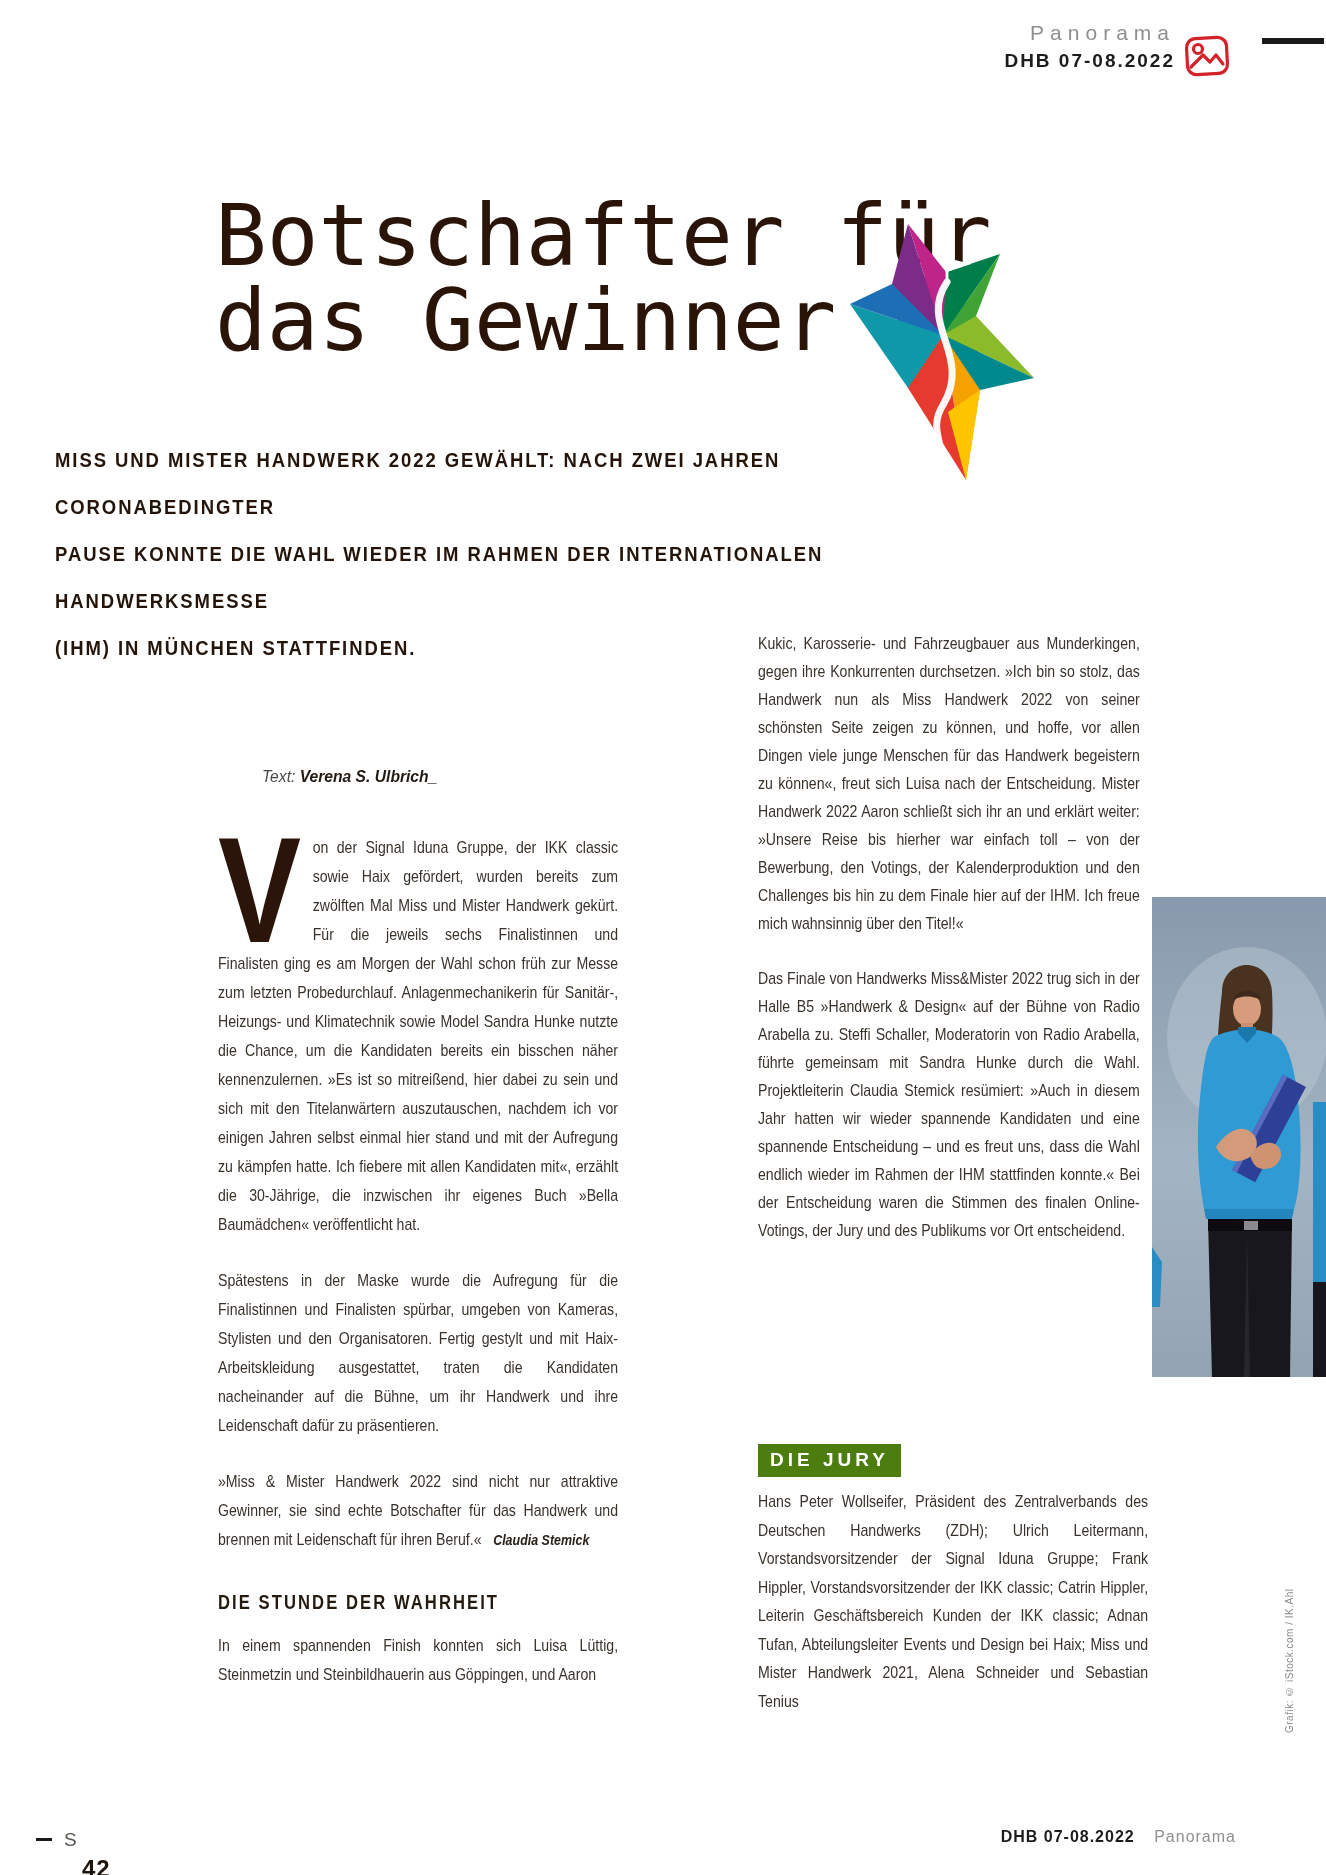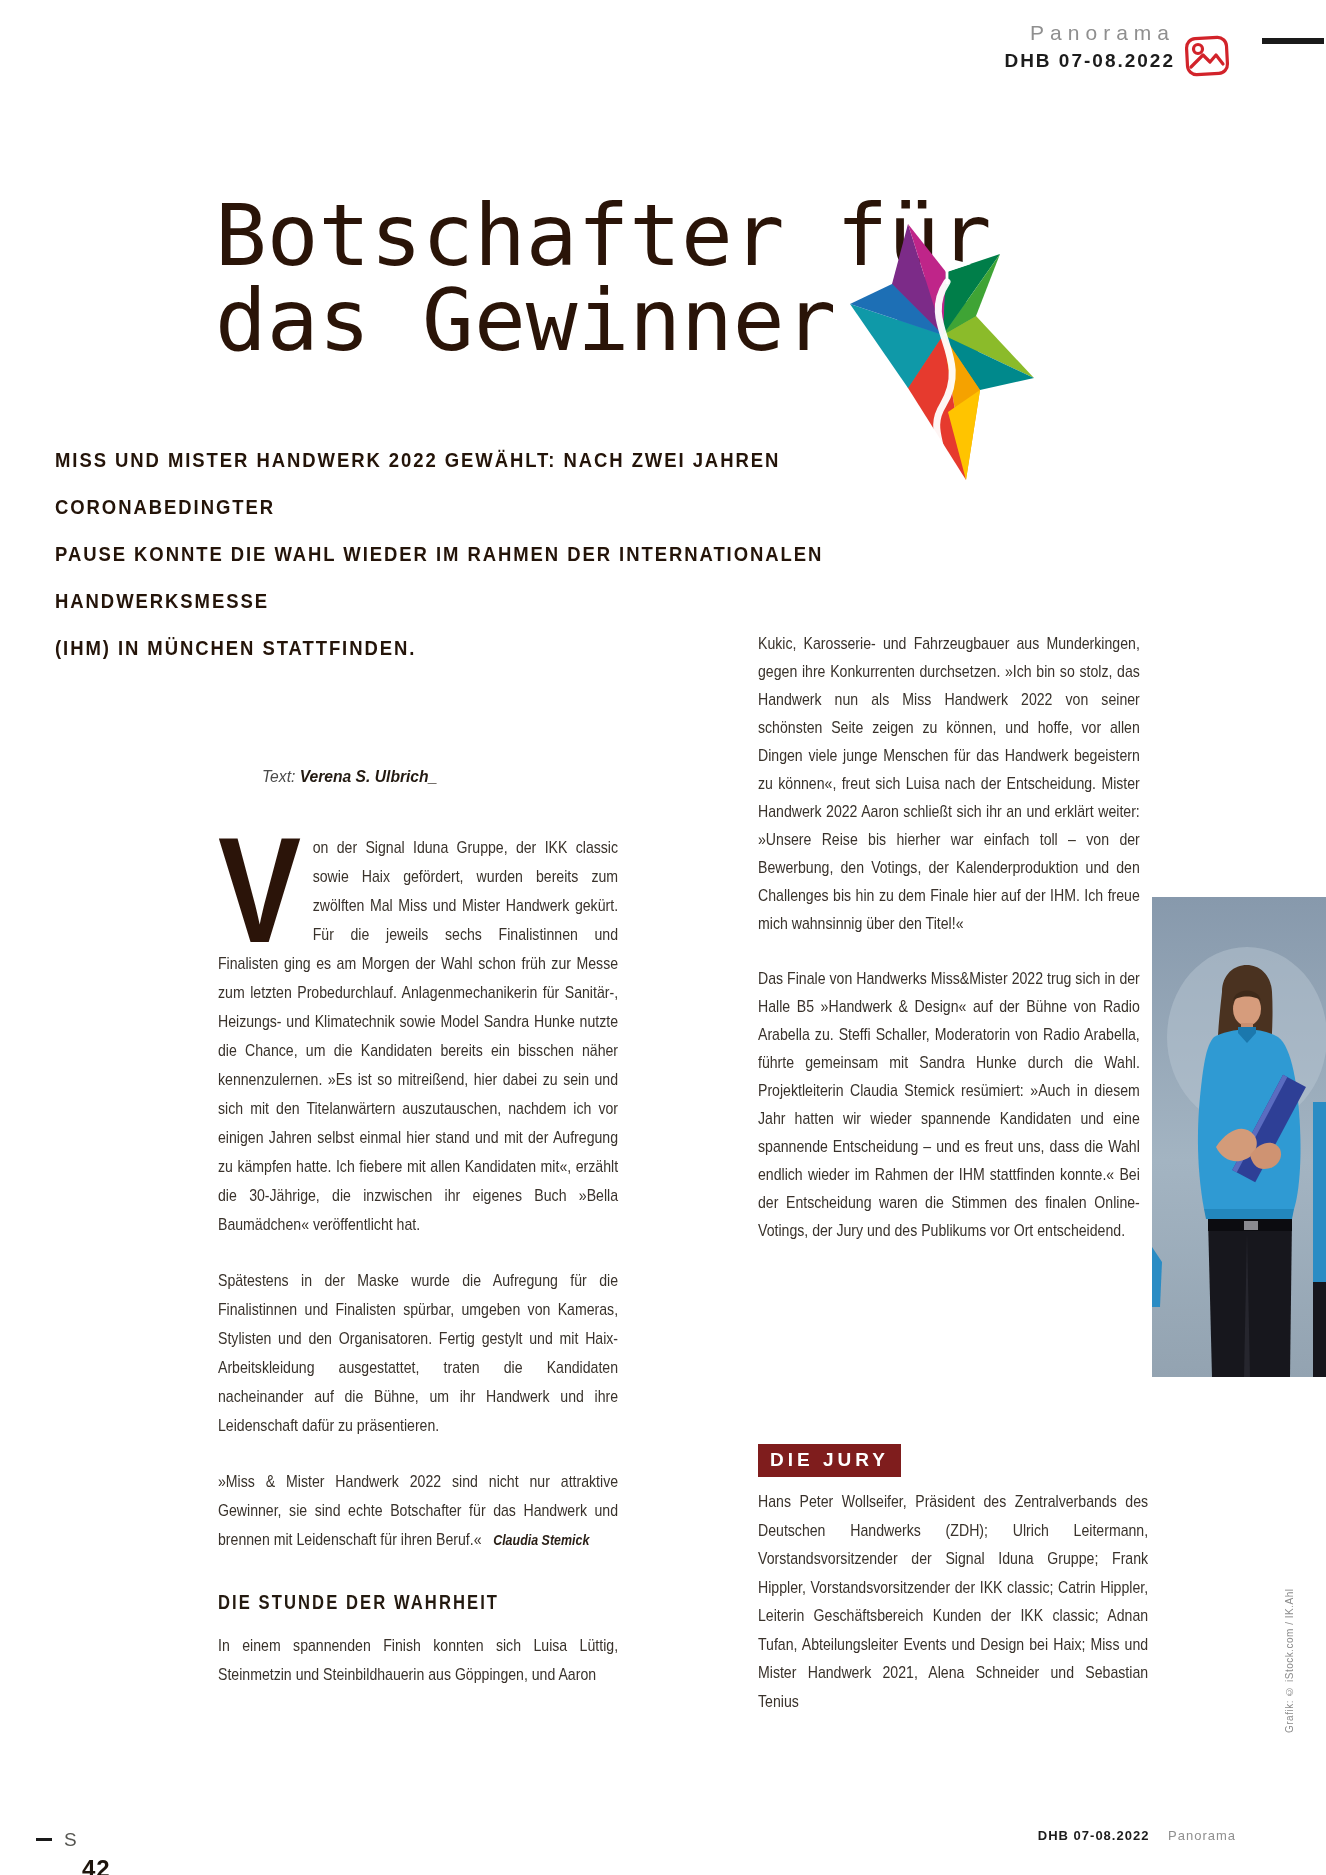--- a/index.html
+++ b/index.html
@@ -44,42 +44,42 @@
     float:left;font-weight:bold;color:#2b1409;
     font-size:150px;line-height:90px;padding:12px 14px 0 0;
   }
   .quote-attr{font-weight:bold;font-style:italic;font-size:15px;color:#2b2118;margin-left:14px;white-space:nowrap;}
   .subhead{
     font-size:20px;font-weight:bold;letter-spacing:2.5px;color:#241a10;
     margin:34px 0 14px 0;text-align:left;
   }
   
   .jury-badge{
-    position:absolute;left:758px;top:1444px;background:#7f1d1d;color:#ffffff;
+    position:absolute;left:758px;top:1444px;background:#4d7c0f;color:#ffffff;
     font-weight:bold;font-size:19px;letter-spacing:4px;padding:5px 12px 6px 12px;
   }
   .jury-text{
     position:absolute;left:758px;top:1488px;width:470px;
     color:#39322b;font-size:17px;line-height:28.5px;text-align:justify;
     transform:scaleX(0.83);transform-origin:0 0;
   }
   
   .photo{position:absolute;left:1152px;top:897px;width:174px;height:480px;overflow:hidden;}
   
   .credit{
     position:absolute;left:1284px;top:1583px;height:150px;
     writing-mode:vertical-rl;transform:rotate(180deg);
     font-size:10px;color:#8a8a8a;letter-spacing:0.5px;
   }
   
   .footer-left{position:absolute;left:36px;top:1824px;height:30px;}
   .footer-dash{position:absolute;left:0;top:14px;width:16px;height:3px;background:#1a1a1a;}
   .footer-s{position:absolute;left:28px;top:5px;font-size:19px;letter-spacing:2px;color:#555550;}
   .footer-num{position:absolute;left:46px;top:0px;font-size:24px;font-weight:bold;letter-spacing:1px;color:#1d140c;margin-top:31px;}
-  .footer-right{position:absolute;right:90px;top:1828px;font-size:13px;letter-spacing:1px;white-space:nowrap;}
+  .footer-right{position:absolute;right:90px;top:1828px;font-size:16px;letter-spacing:1px;white-space:nowrap;}
   .footer-issue{font-weight:bold;color:#1d1d1d;}
   .footer-section{color:#8f8f8f;margin-left:14px;}
 </style>
 </head>
 <body>
 
 <div class="page">
 
   <div class="hdr-text">
     <div class="hdr-section">Panorama</div>

